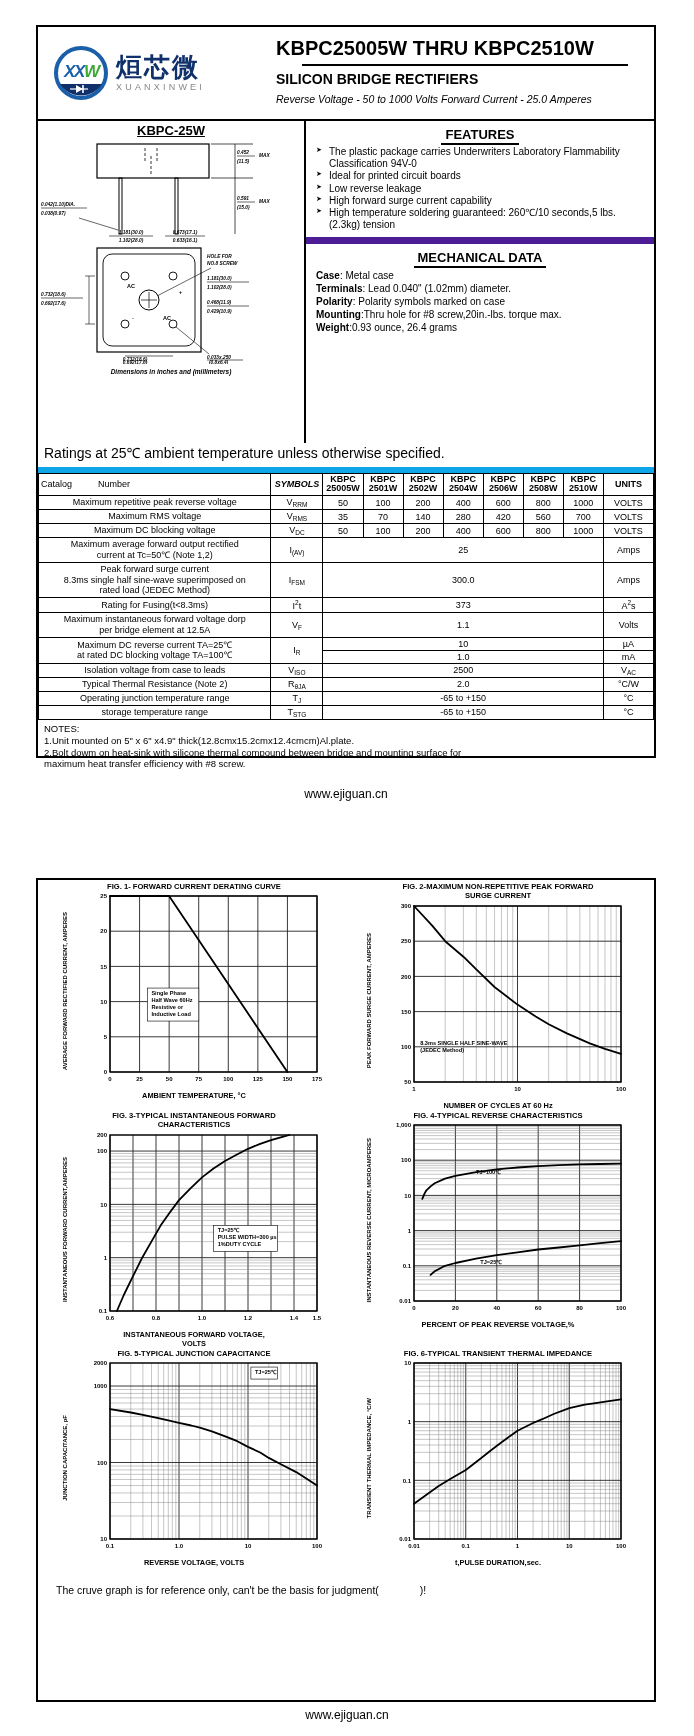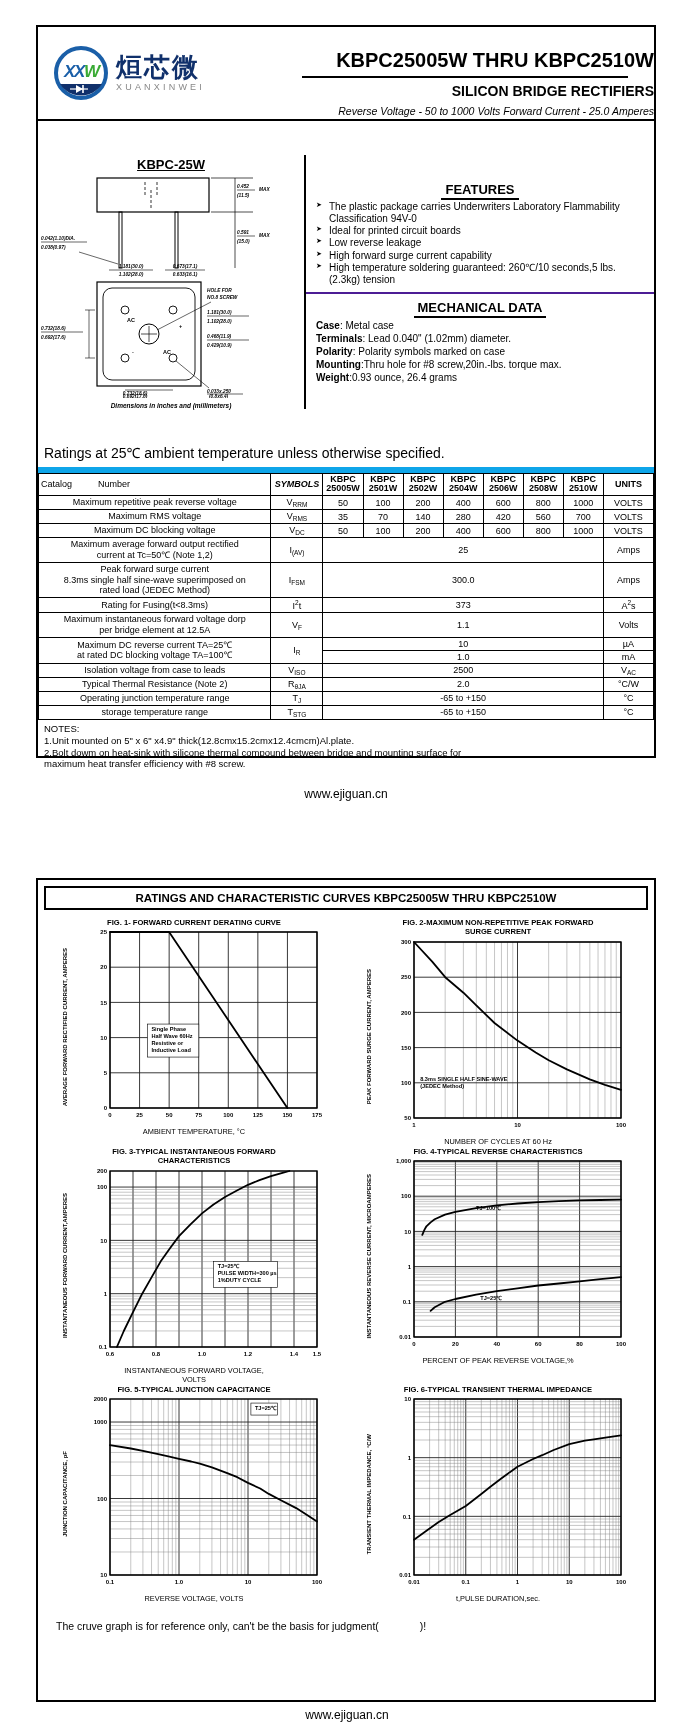--- a/index.html
+++ b/index.html
@@ -5,32 +5,32 @@
   html,body{margin:0;padding:0;background:#fff;}
   body{width:694px;height:1736px;position:relative;font-family:"Liberation Sans",sans-serif;color:#000;overflow:hidden;}
   .page{position:absolute;left:36px;width:620px;border:2px solid #000;background:#fff;box-sizing:border-box;}
   .page1{top:25px;height:733px;}
   .page2{top:878px;height:824px;}
   
   .p1header{display:flex;border-bottom:2px solid #000;height:92px;}
   .logo{width:238px;display:flex;align-items:center;padding-left:14px;box-sizing:border-box;gap:6px;}
   .logoTxt .cn{font-size:26px;font-weight:bold;color:#10306b;letter-spacing:2px;line-height:1.05;}
   .logoTxt .en{font-size:9px;color:#888;letter-spacing:3.2px;margin-top:1px;}
-  .titleBlock{flex:1;text-align:right;padding-top:22px;}
+  .titleBlock{flex:1;text-align:left;padding-top:10px;}
   .ptitle{font-size:20px;font-weight:bold;}
   .titleRule{border-top:2px solid #000;width:86%;margin:4px auto 5px auto;}
   .psub{font-size:14px;font-weight:bold;}
   .ptag{font-size:10.5px;font-style:italic;margin-top:6px;}
   
-  .cols{display:flex;height:322px;align-items:center;}
+  .cols{display:flex;height:322px;}
   .leftcol{width:268px;border-right:2px solid #000;box-sizing:border-box;padding-top:2px;}
   .pkgname{text-align:center;font-weight:bold;font-size:13px;text-decoration:underline;}
   .pkgcaption{text-align:center;font-size:6.5px;font-style:italic;font-weight:bold;}
   .rightcol{flex:1;display:flex;flex-direction:column;}
-  .featBox{border-bottom:2px solid #4c1d95;padding:4px 10px 6px 10px;flex:0 0 118px;box-sizing:border-box;}
+  .featBox{border-bottom:7px solid #4c1d95;padding:4px 10px 6px 10px;flex:0 0 118px;box-sizing:border-box;}
   .mechBox{padding:4px 10px;flex:1;}
   .secHead{text-align:center;font-weight:bold;font-size:13px;margin:2px 0 4px 0;}
   .secHead span{border-bottom:2px solid #000;padding:0 4px 1px 4px;}
   .featList{margin:0;padding:0;list-style:none;font-size:10px;line-height:1.22;}
   .featList li{padding-left:13px;position:relative;}
   .featList li:before{content:"➤";position:absolute;left:0;top:0;font-size:7px;}
   .mechRow{font-size:10px;line-height:1.3;}
   .mechRow b{font-weight:bold;}
   
   .ratBar{border-top:2px solid #000;border-bottom:2px solid #000;text-align:center;font-weight:bold;font-size:12.5px;padding:3px 0;}
@@ -51,21 +51,21 @@
   .notesBlk{font-size:9.5px;padding:3px 6px;line-height:1.25;}
   .siteFoot{text-align:center;font-size:12px;margin-top:14px;}
   
   .p2headWrap{padding:6px;}
   .p2head{border:2px solid #000;text-align:center;font-weight:bold;font-size:11.5px;padding:4px 0;}
   .figGrid{display:grid;grid-template-columns:1fr 1fr;padding:2px 4px;}
   .fig{display:flex;flex-direction:column;align-items:center;}
   .figtitle{font-size:7.6px;font-weight:bold;text-align:center;line-height:1.25;}
   .figrow{display:flex;align-items:center;}
   .ylab{writing-mode:vertical-rl;transform:rotate(180deg);font-size:6px;font-weight:bold;text-align:center;width:14px;line-height:1.1;}
-  .figxlab{font-size:7.4px;font-weight:normal;text-align:center;line-height:1.3;}
+  .figxlab{font-size:7.4px;font-weight:bold;text-align:center;line-height:1.3;}
   .disclaimer{font-size:10.5px;padding:14px 6px 0 18px;white-space:pre-wrap;}
   .foot2{position:absolute;top:1708px;left:0;width:100%;text-align:center;font-size:12px;}
   svg text{font-family:"Liberation Sans",sans-serif;}
   .dimtxt{font-size:4.8px;font-weight:bold;font-style:italic;}
   .marktxt{font-size:5.5px;font-weight:bold;}
 </style>
 </head>
 <body>
 
 <div class="page page1">
@@ -382,23 +382,20 @@
         <div>1.Unit mounted on 5"  x 6"  x4.9"  thick(12.8cmx15.2cmx12.4cmcm)Al.plate.</div>
         <div>2.Bolt dowm on heat-sink with silicone thermal compound between bridge and mounting surface for</div>
         <div>  maximum heat transfer efficiency with #8 screw.</div>
       </div>
   </div>
 
   <div class="siteFoot">www.ejiguan.cn</div>
 </div>
 
 <div class="page page2">
-  <div class="p2headWrap">
-    <div class="p2head">RATINGS AND CHARACTERISTIC CURVES KBPC25005W THRU KBPC2510W</div>
-  </div>
 
   <div class="figGrid">
     <div class="fig">
       <div class="figtitle">FIG. 1- FORWARD CURRENT DERATING CURVE</div>
       <div class="figtitle"></div>
       <div class="figrow">
           <div class="ylab">AVERAGE FORWARD RECTIFIED CURRENT, AMPERES</div>
           <div><svg viewBox="0 0 250 196" width="250" height="196">
               <line x1="34" y1="5" x2="34" y2="181" stroke="#222" stroke-width="0.9"></line>
               <line x1="63.57142857142857" y1="5" x2="63.57142857142857" y2="181" stroke="#222" stroke-width="0.9"></line>

